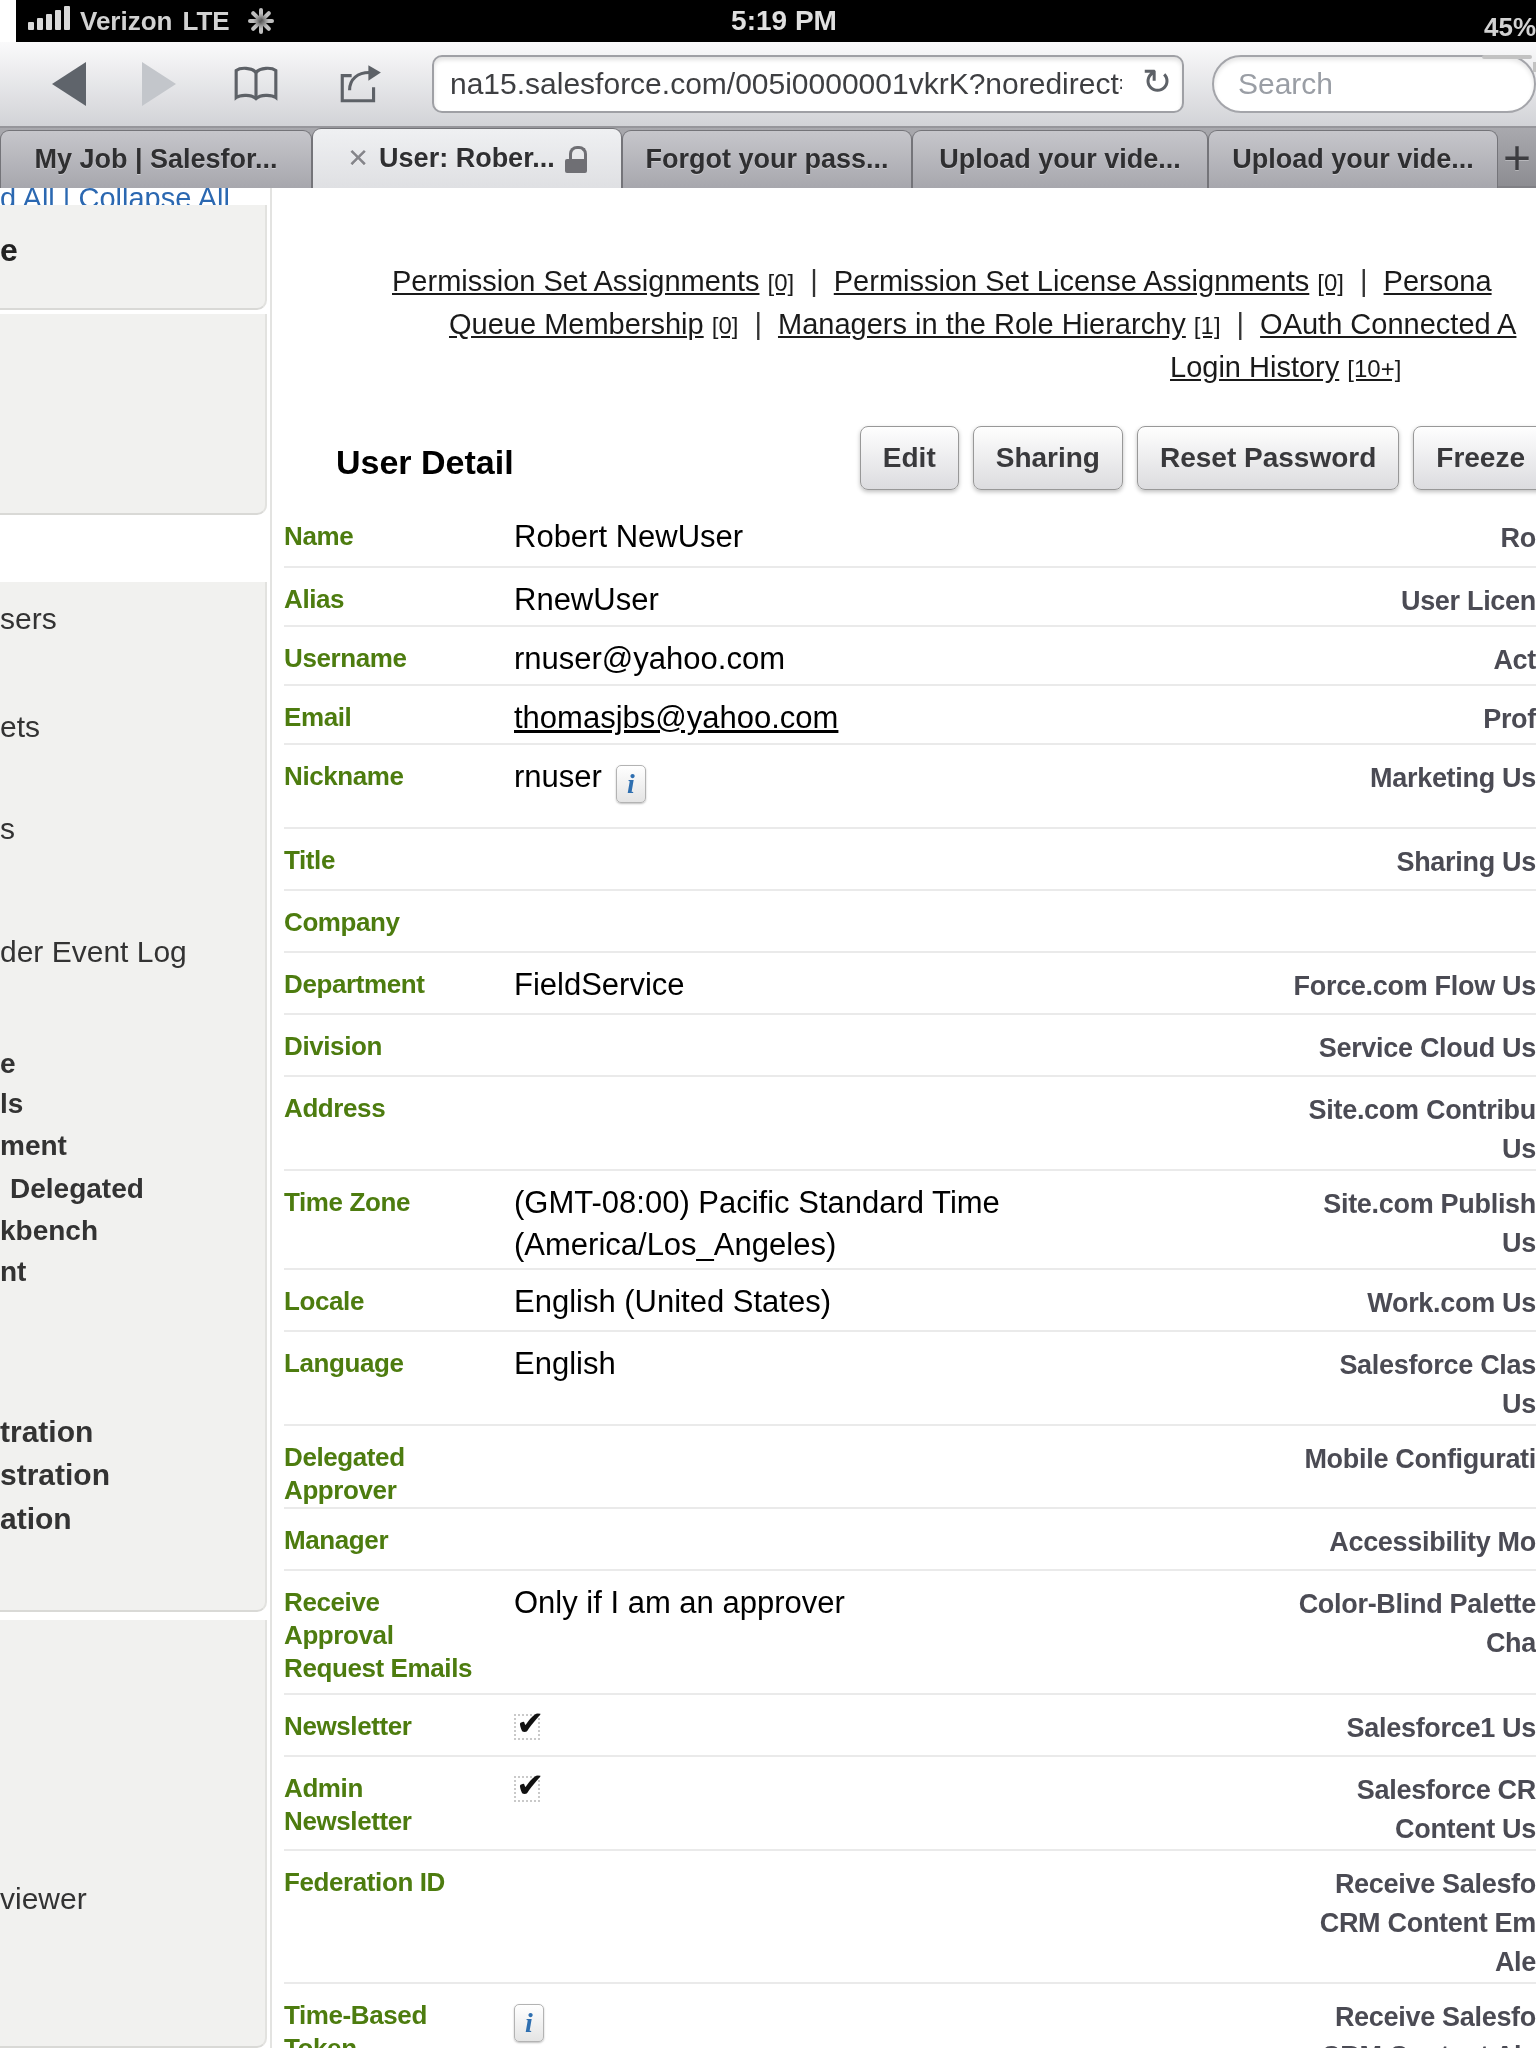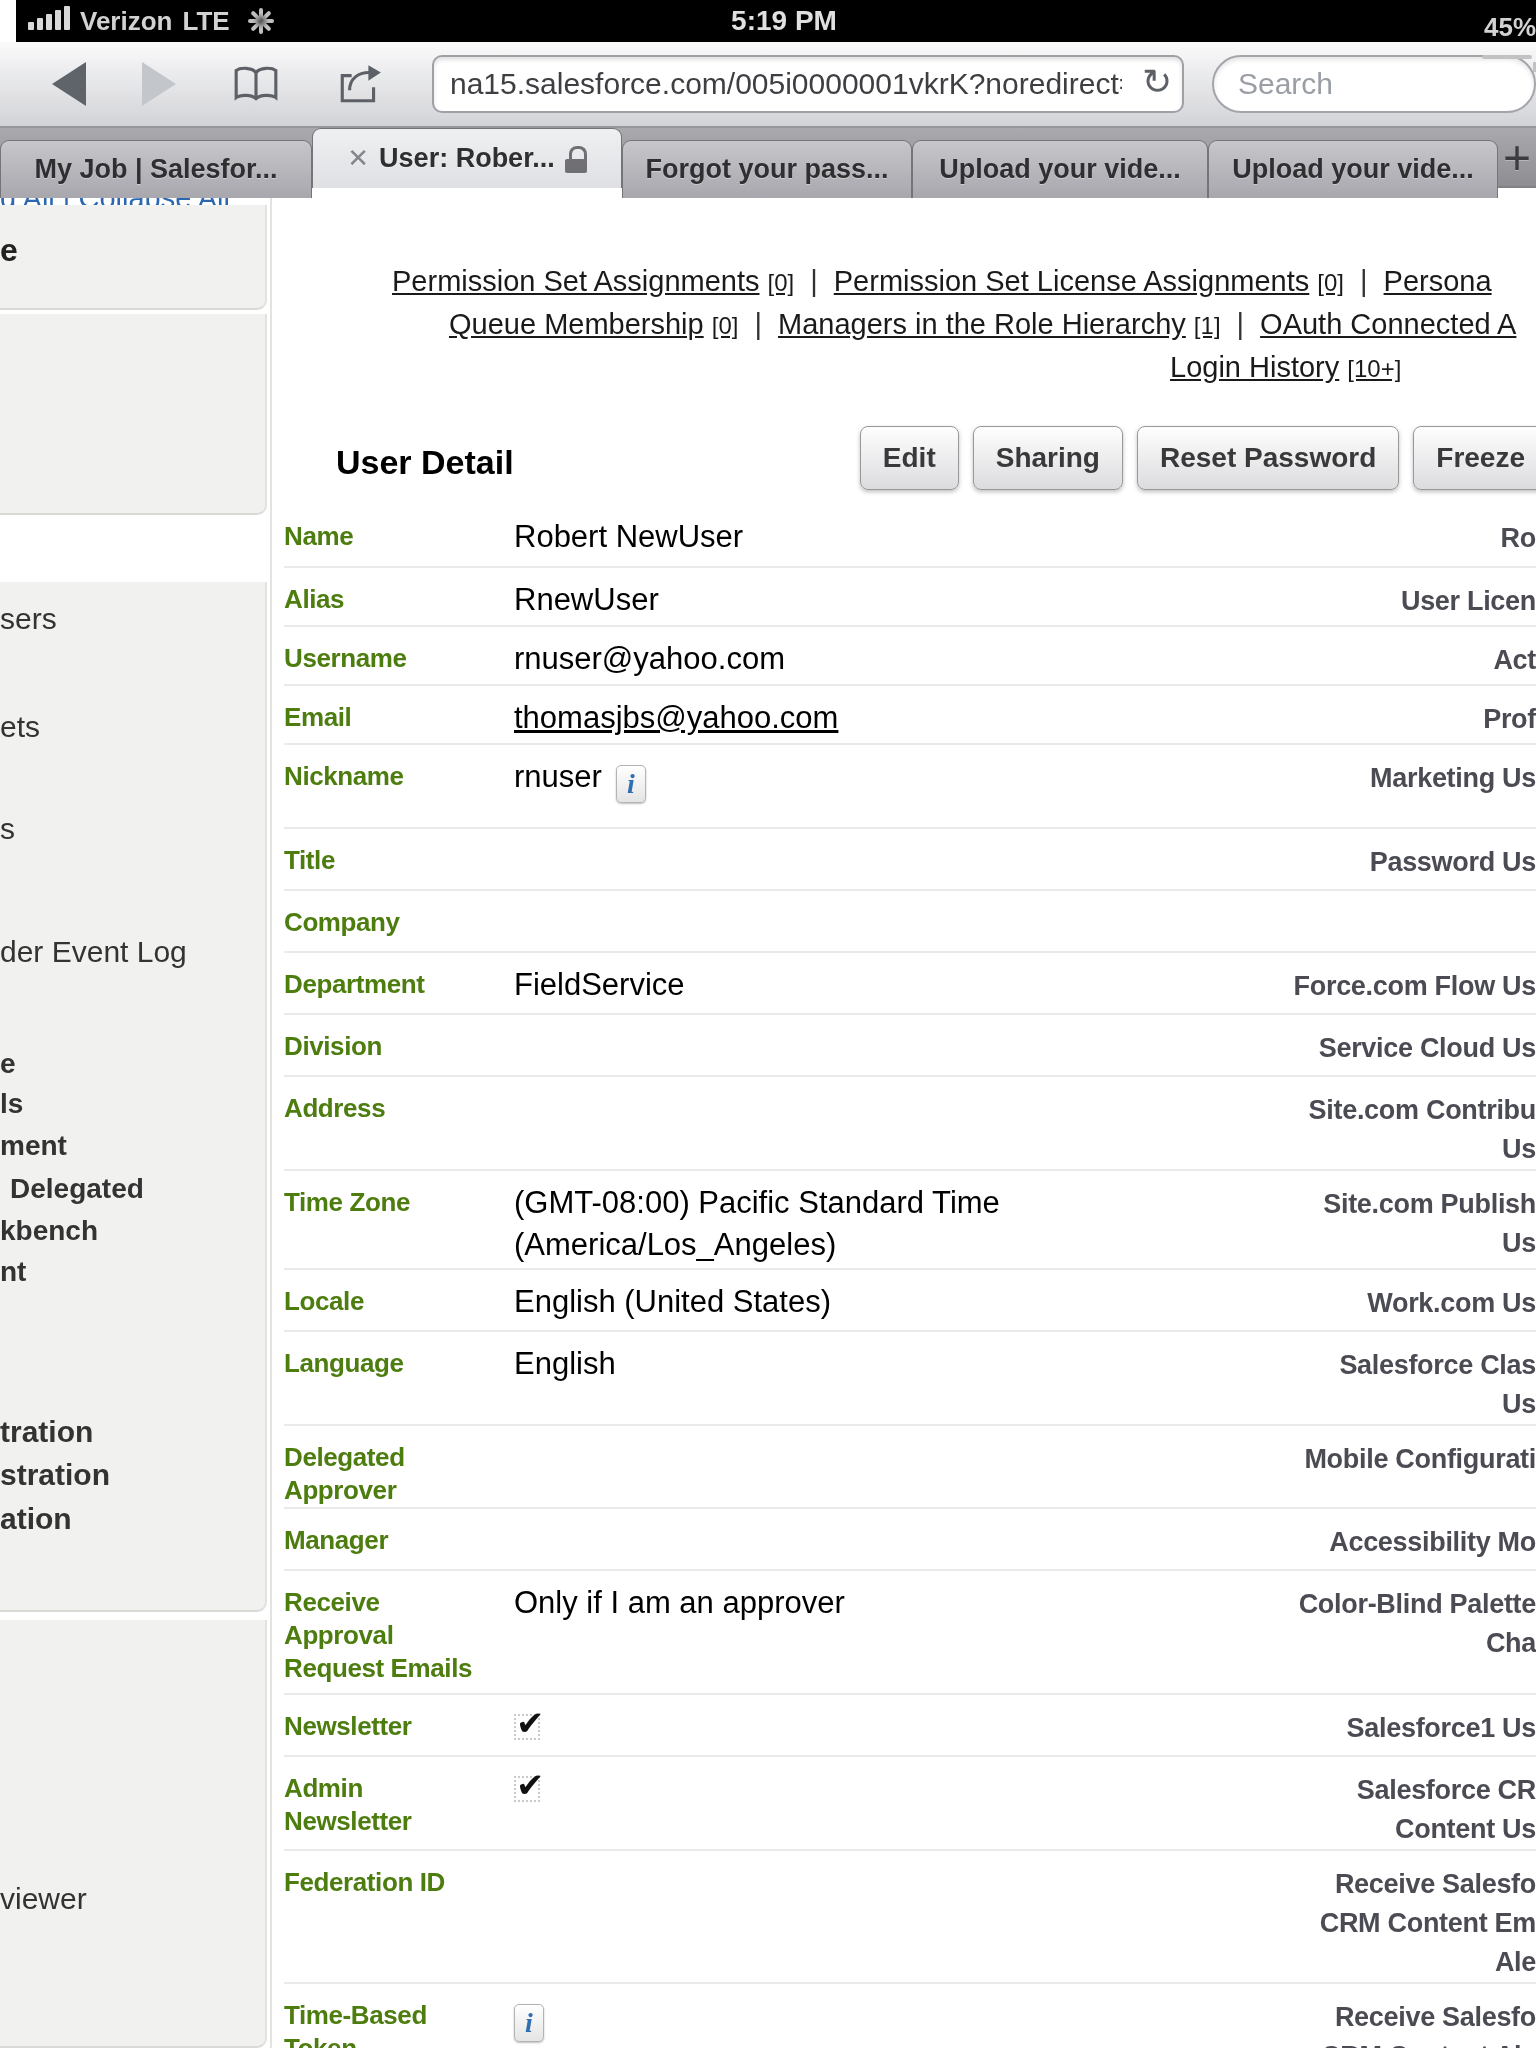--- a/index.html
+++ b/index.html
@@ -41,21 +41,21 @@
   .reload { position:absolute; right:10px; top:4px; font-family:"DejaVu Sans",sans-serif; font-size:36px; color:#5d6167; }
   .search-field { margin-left:28px; width:336px; height:58px; background:#fff; border:2px solid #a4a5aa;
     border-radius:30px; box-shadow:inset 0 3px 4px rgba(0,0,0,.10); }
   .search-field input { width:100%; height:100%; border:none; outline:none; background:transparent; border-radius:30px;
     font-family:"Liberation Sans",sans-serif; font-size:30px; color:#3e3f42; padding:0 24px; }
   .search-field input::placeholder { color:#9a9ea5; }
 
   
   .tab-bar { position:absolute; top:128px; left:0; width:1536px; height:60px; z-index:55;
     background:linear-gradient(#a9a9ae,#8d8d92); border-bottom:2px solid #808085; display:flex; }
-  .tab { position:relative; height:58px; margin-top:12px; border:1px solid #747479; border-bottom:none;
+  .tab { position:relative; height:58px; margin-top:2px; border:1px solid #747479; border-bottom:none;
     border-radius:9px 9px 0 0; background:linear-gradient(#c6c6cb,#a7a7ad);
     display:flex; align-items:center; justify-content:center; gap:10px;
     font-size:27px; font-weight:bold; color:#2f2f31; text-shadow:0 1px 0 rgba(255,255,255,.35);
     white-space:nowrap; overflow:hidden; }
   .tab.active { background:linear-gradient(#eff0f2,#dfe0e3); height:60px; margin-top:0; z-index:2; }
   .tab-close { font-size:26px; color:#85858a; font-weight:normal; }
   .lock { position:relative; width:22px; height:28px; display:inline-block; }
   .lock:before { content:""; position:absolute; left:4px; top:1px; width:12px; height:13px;
     border:3px solid #6f6f74; border-bottom:none; border-radius:8px 8px 0 0; }
   .lock:after { content:""; position:absolute; left:0; bottom:0; width:22px; height:14px; background:#6f6f74; border-radius:2px; }
@@ -254,21 +254,21 @@
 
       <div class="row" style="min-height:84px">
         <div class="lbl">Nickname</div>
         <div class="val"><span>rnuser</span><span class="info-icon">i</span></div>
         <div class="rlbl">Marketing Us</div>
       </div>
 
       <div class="row" style="min-height:62px">
         <div class="lbl">Title</div>
         <div class="val"></div>
-        <div class="rlbl">Password Us</div>
+        <div class="rlbl">Sharing Us</div>
       </div>
 
       <div class="row" style="min-height:62px">
         <div class="lbl">Company</div>
         <div class="val"></div>
       </div>
 
       <div class="row" style="min-height:62px">
         <div class="lbl">Department</div>
         <div class="val">FieldService</div>

